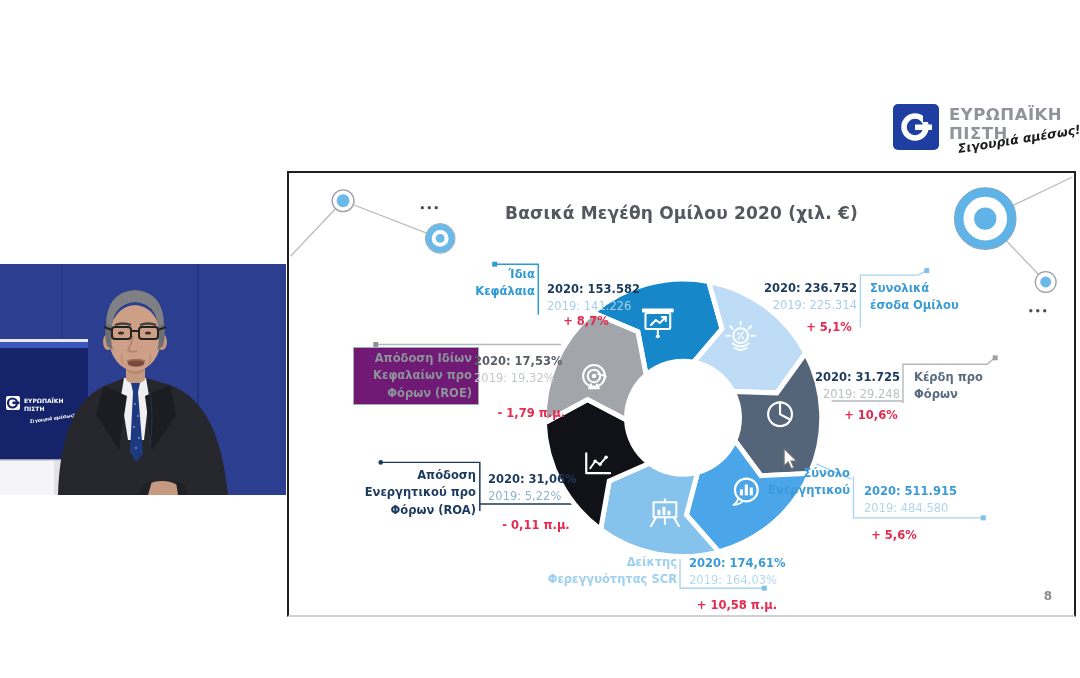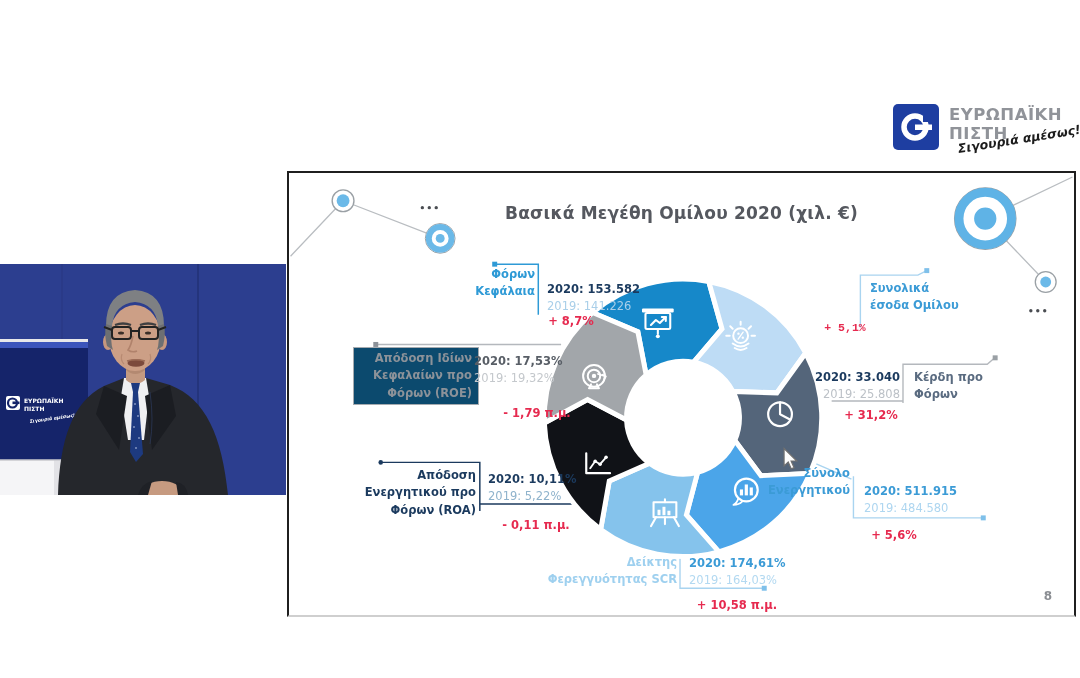--- a/index.html
+++ b/index.html
@@ -27,34 +27,34 @@
   .page-number{position:absolute;right:22px;top:416px;font-size:12px;font-weight:700;color:#8a8d92;z-index:2;}
 
   
   .mname,.mvals,.mdelta{position:absolute;z-index:2;font-size:11.5px;line-height:1.5;}
   .mname{font-weight:700;}
   .mvals .v20{font-weight:700;}
   .mdelta{font-weight:700;color:#e62a4f;text-align:center;}
 
   #eq-name{left:176px;top:93px;width:70px;text-align:right;color:#2e9ad6;}
   #eq-vals{left:258px;top:108px;color:#a9cfe9;}        #eq-vals .v20{color:#1b3a5e;}
-  #eq-delta{left:240px;top:140px;width:84px;}
+  #eq-delta{left:255px;top:140px;width:84px;}
 
   #rev-vals{left:468px;top:107px;width:100px;text-align:right;color:#a9cfe9;} #rev-vals .v20{color:#1b3a5e;}
   #rev-name{left:581px;top:107px;width:90px;color:#3b9bd6;}
-  #rev-delta{left:518px;top:146px;width:76px;font-family:Liberation Mono, monospace;}
+  #rev-delta{left:502px;top:146px;width:76px;}
 
   #prof-vals{left:511px;top:196px;width:100px;text-align:right;color:#bcc1c7;} #prof-vals .v20{color:#1b3a5e;}
   #prof-name{left:625px;top:196px;width:90px;color:#5a6b80;}
   #prof-delta{left:542px;top:234px;width:80px;}
 
   #roe-name{left:64px;top:174px;width:112px;text-align:right;color:#8c9299;border:1.5px solid #a6abb0;
-            padding:2px 6px;background:#0c4a6e;box-sizing:content-box;}
+            padding:2px 6px;background:#701a75;box-sizing:content-box;}
   #roe-vals{left:185px;top:180px;color:#c4c8cc;}      #roe-vals .v20{color:#585e66;}
-  #roe-delta{left:204px;top:232px;width:88px;}
+  #roe-delta{left:188px;top:232px;width:88px;text-align:right;}
 
   #as-name{left:461px;top:292px;width:100px;text-align:right;color:#3b9bd6;}
   #as-vals{left:575px;top:310px;color:#aed6f0;}       #as-vals .v20{color:#3b9bd6;}
   #as-delta{left:567px;top:354px;width:76px;text-align:center;}
 
   #roa-name{left:69px;top:294px;width:118px;text-align:right;color:#1b3a5e;}
   #roa-vals{left:199px;top:298px;color:#8fb3cc;}      #roa-vals .v20{color:#1b3a5e;}
   #roa-delta{left:203px;top:344px;width:88px;}
 
   #scr-name{left:248px;top:381px;width:140px;text-align:right;color:#9ed0ef;}
@@ -260,54 +260,58 @@
           <use href="#presentation-board-icon" xlink:href="#presentation-board-icon" transform="translate(377.80,343.30)"></use>
           <use href="#line-chart-icon" xlink:href="#line-chart-icon" transform="translate(309.39,292.86)"></use>
           <use href="#target-icon" xlink:href="#target-icon" transform="translate(306.20,207.77)"></use>
         </g>
 
       <path d="M498,278 v17.6 l4.2,-3.9 l3,6.8 l2.9,-1.2 l-3,-6.7 l5.7,0 z" fill="#fdfdfd" stroke="#707070" stroke-width="1.2"></path>
     </svg>
 
     <div class="slide-title">Βασικά Μεγέθη Ομίλου 2020 (χιλ. €)</div>
 
-    <div class="mname" id="eq-name">Φόρων Κεφάλαια</div>
+    <div class="mname" id="eq-name">Ίδια Κεφάλαια</div>
     <div class="mvals" id="eq-vals">
       <div class="v20">2020: 153.582</div>
       <div class="v19">2019: 141.226</div>
     </div>
     <div class="mdelta" id="eq-delta">+ 8,7%</div>
 
+    <div class="mvals" id="rev-vals">
+      <div class="v20">2020: 236.752</div>
+      <div class="v19">2019: 225.314</div>
+    </div>
     <div class="mname" id="rev-name">Συνολικά έσοδα Ομίλου</div>
     <div class="mdelta" id="rev-delta">+ 5,1%</div>
 
     <div class="mvals" id="prof-vals">
-      <div class="v20">2020: 33.040</div>
-      <div class="v19">2019: 25.808</div>
+      <div class="v20">2020: 31.725</div>
+      <div class="v19">2019: 29.248</div>
     </div>
     <div class="mname" id="prof-name">Κέρδη προ Φόρων</div>
-    <div class="mdelta" id="prof-delta">+ 31,2%</div>
+    <div class="mdelta" id="prof-delta">+ 10,6%</div>
 
     <div class="mname" id="roe-name">Απόδοση Ιδίων Κεφαλαίων προ Φόρων (ROE)</div>
     <div class="mvals" id="roe-vals">
       <div class="v20">2020: 17,53%</div>
       <div class="v19">2019: 19,32%</div>
     </div>
     <div class="mdelta" id="roe-delta">- 1,79 π.μ.</div>
 
     <div class="mname" id="as-name">Σύνολο Ενεργητικού</div>
     <div class="mvals" id="as-vals">
       <div class="v20">2020: 511.915</div>
       <div class="v19">2019: 484.580</div>
     </div>
     <div class="mdelta" id="as-delta">+ 5,6%</div>
 
     <div class="mname" id="roa-name">Απόδοση Ενεργητικού προ Φόρων (ROA)</div>
     <div class="mvals" id="roa-vals">
-      <div class="v20">2020: 10,11%</div>
+      <div class="v20">2020: 31,06%</div>
       <div class="v19">2019: 5,22%</div>
     </div>
     <div class="mdelta" id="roa-delta">- 0,11 π.μ.</div>
 
     <div class="mname" id="scr-name">Δείκτης Φερεγγυότητας SCR</div>
     <div class="mvals" id="scr-vals">
       <div class="v20">2020: 174,61%</div>
       <div class="v19">2019: 164,03%</div>
     </div>
     <div class="mdelta" id="scr-delta">+ 10,58 π.μ.</div>

